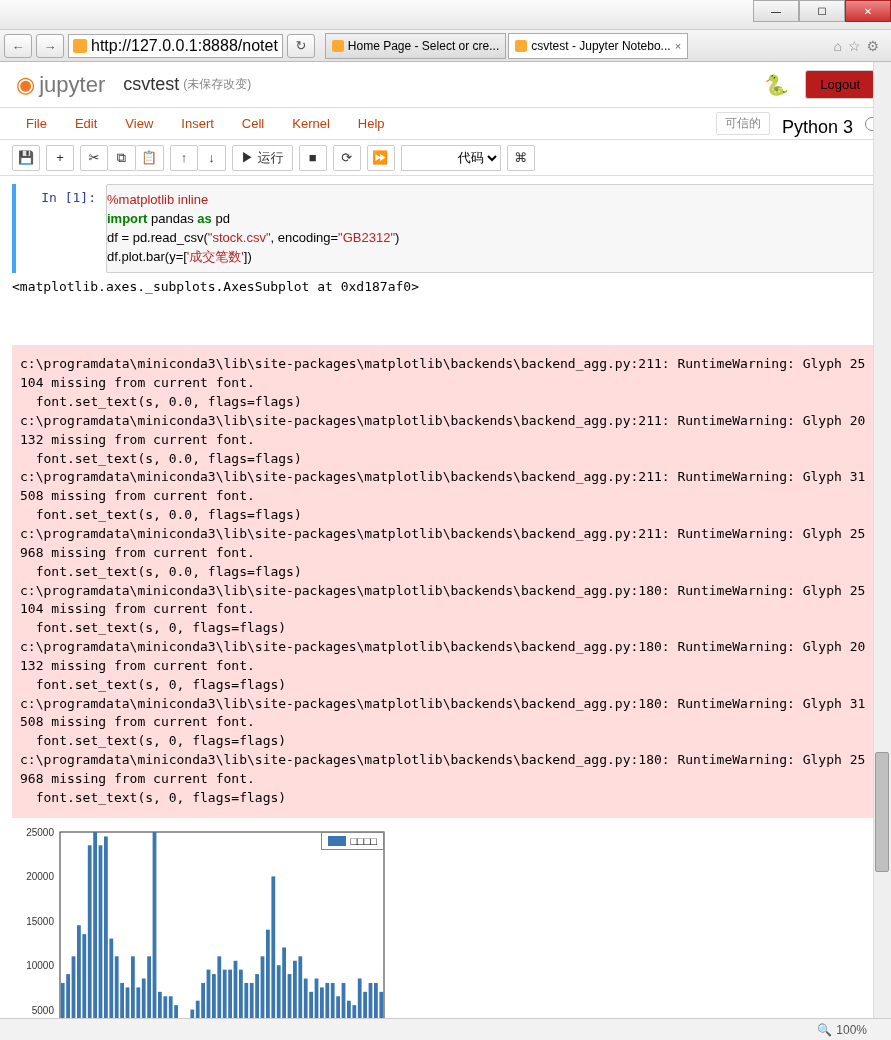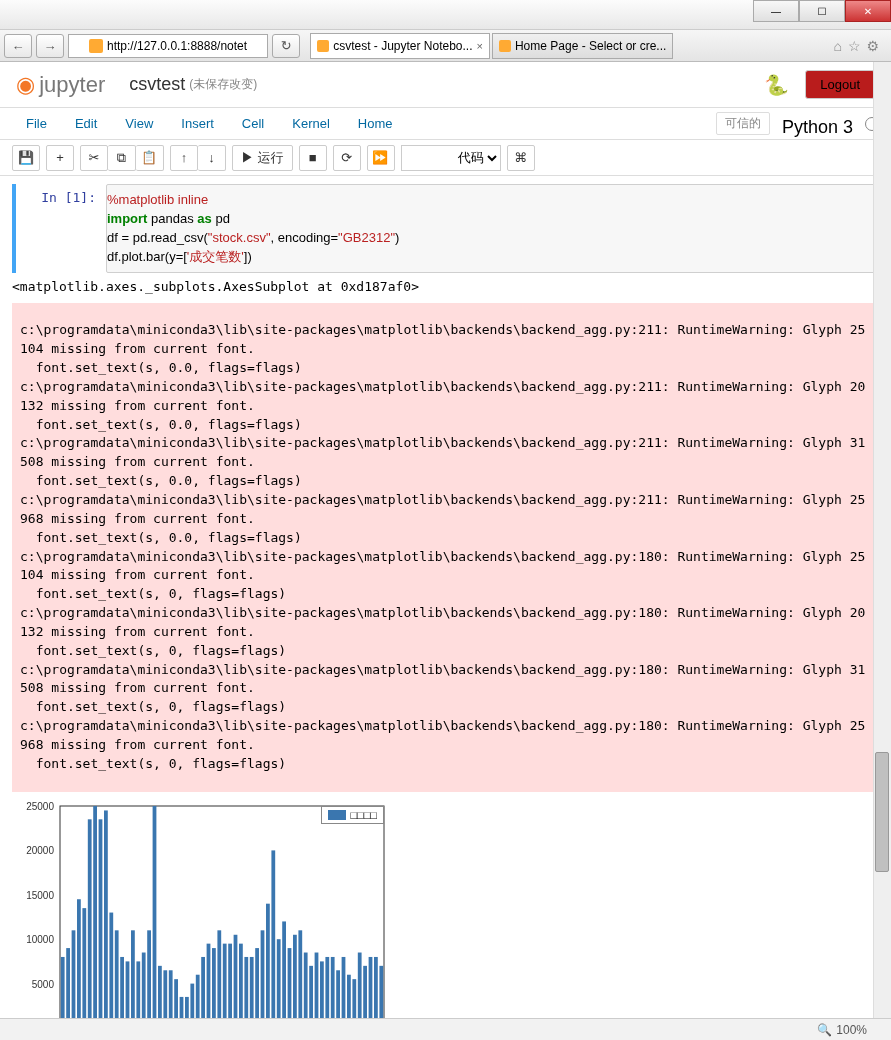--- a/index.html
+++ b/index.html
@@ -7,42 +7,42 @@
 
 
 .titlebar { height:30px; background:linear-gradient(#fcfcfc,#e8e8e8); border-bottom:1px solid #ccc; display:flex; justify-content:flex-end; }
 .winbtns { display:flex; }
 .winbtn { width:46px; height:22px; display:flex; align-items:center; justify-content:center; border:1px solid #aaa; background:linear-gradient(#f8f8f8,#e0e0e0); font-size:10px; }
 .winbtn.close { background:linear-gradient(#e88,#c33); color:#fff; border-color:#a22; }
 
 
 .browserbar { height:32px; background:linear-gradient(#f6f6f6,#e4e4e4); display:flex; align-items:center; border-bottom:1px solid #bbb; padding:0 4px; gap:4px; }
 .navbtn { width:28px; height:24px; border:1px solid #aaa; border-radius:3px; background:linear-gradient(#fff,#e8e8e8); display:flex; align-items:center; justify-content:center; font-size:13px; color:#555; }
-.urlbox { flex:0 0 195px; height:24px; border:1px solid #aaa; background:#fff; display:flex; align-items:center; font-size:12px; padding:0 20px; }
+.urlbox { flex:0 0 195px; height:24px; border:1px solid #aaa; background:#fff; display:flex; align-items:center; font-size:16px; padding:0 4px; }
 .urlbox .favicon { width:14px; height:14px; background:#fa3; border-radius:2px; margin-right:4px; }
 .tabs { display:flex; gap:2px; margin-left:6px; flex:1; }
 .tab { height:26px; border:1px solid #aaa; background:linear-gradient(#f0f0f0,#ddd); padding:0 6px; display:flex; align-items:center; font-size:12px; max-width:200px; gap:4px; }
 .tab.active { background:#fff; }
 .tab .tfav { width:12px; height:12px; background:#fa3; border-radius:2px; }
 .tab .tclose { font-size:11px; color:#666; }
 .chromeicons { display:flex; gap:6px; padding:0 8px; color:#888; font-size:14px; }
 
 
 .page { position:relative; height:978px; overflow:hidden; }
 .jh { display:flex; align-items:center; padding:8px 16px; border-bottom:1px solid #ddd; }
 .logo { display:flex; align-items:center; gap:4px; font-size:22px; color:#777; }
 .logo .orb { color:#f37626; font-size:22px; }
-.nbname { font-size:18px; color:#333; margin-left:24px; }
+.nbname { font-size:18px; color:#333; margin-left:18px; }
 .nbstatus { font-size:12px; color:#888; margin-left:4px; }
 .langicon { margin-left:auto; font-size:20px; }
 .logout { margin-left:16px; padding:6px 14px; border:1px solid #ccc; border-radius:3px; font-size:13px; background:#b91c1c; }
 
 
 .menubar { display:flex; align-items:center; height:32px; border-bottom:1px solid #ddd; padding:0 12px; font-size:13px; }
-.menubar .mi { padding:0 14px; color:#0369a1; }
+.menubar .mi { padding:0 14px; color:#c2410c; }
 .menubar .spacer { flex:1; }
 .trusted { font-size:12px; color:#888; border:1px solid #ddd; padding:2px 8px; border-radius:2px; }
 .kname { font-size:18px; padding:0 12px;margin-top:8px; }
 .kcircle { width:14px; height:14px; border:1px solid #888; border-radius:50%; display:inline-block; vertical-align:middle; }
 
 
 .toolbar { display:flex; align-items:center; height:36px; border-bottom:1px solid #ddd; padding:0 12px; gap:6px; font-size:13px; }
 .tbtn { width:28px; height:26px; border:1px solid #ccc; border-radius:2px; background:#fff; display:flex; align-items:center; justify-content:center; font-size:13px; color:#333; }
 .tgrp { display:flex; }
 .tgrp .tbtn:not(:first-child){ border-left:none; }
@@ -51,21 +51,21 @@
 
 .nbarea { background:#fff; padding:4px 0; height:870px; overflow:hidden; }
 .cell { margin:4px 12px; display:flex;justify-content:space-between; }
 .cell.running { border-left:4px solid #42a5f5; padding-left:0; }
 .prompt { width:90px; text-align:right; padding:6px 10px 0 0; font-family:monospace; font-size:13px; }
 .prompt.in { color:#303f9f; }
 .prompt.out { color:#d84315; }
 .cellbody { flex:1; }
 .codebox { border:1px solid #cfcfcf; background:#f7f7f7; padding:6px 0; font-family:monospace; font-size:13px; line-height:1.45; border-radius:2px; white-space:pre; }
 .out-text { font-family:monospace; font-size:13px; padding:2px 0 9px; }
-.stderr { background:#fdd; font-family:monospace; font-size:13px; padding:18px 8px; line-height:1.45; white-space:pre-wrap; word-break:break-all; }
+.stderr { background:#fdd; font-family:monospace; font-size:13px; padding:10px 8px; line-height:1.45; white-space:pre-wrap; word-break:break-all;margin-top:42px; }
 .plot { width:380px; height:250px; margin-top:6px; position:relative; border:0; }
 .plot svg { width:100%; height:100%; }
 .legend { position:absolute; top:8px; right:8px; border:1px solid #888; background:#fff; padding:2px 6px; font-size:11px; display:flex; align-items:center; gap:4px; }
 .legend .sw { width:18px; height:10px; background:#3a76af; }
 
 .c-mag{color:#ba2121}.c-kw{color:#008000;font-weight:bold}.c-str{color:#ba2121}
 
 
 .vscroll { position:absolute; right:0; top:0; width:18px; height:960px; background:#efefef; border-left:1px solid #ddd; }
 .vthumb { position:absolute; right:2px; top:690px; width:14px; height:120px; background:#c0c0c0; border:1px solid #999; border-radius:2px; }
@@ -85,28 +85,28 @@
 
 <div class="browserbar">
   <div class="navbtn">←</div>
   <div class="navbtn">→</div>
   <div class="urlbox">
     <div class="favicon"></div>
     <span>http://127.0.0.1:8888/notet</span>
   </div>
   <div class="navbtn">↻</div>
   <div class="tabs">
+    <div class="tab">
+      <div class="tfav"></div>
+      <span>Home Page - Select or cre...</span>
+    </div>
     <div class="tab active">
       <div class="tfav"></div>
       <span>csvtest - Jupyter Notebo...</span>
       <span class="tclose">×</span>
-    </div>
-    <div class="tab">
-      <div class="tfav"></div>
-      <span>Home Page - Select or cre...</span>
     </div>
   </div>
   <div class="chromeicons">
     <span>⌂</span>
     <span>☆</span>
     <span>⚙</span>
   </div>
 </div>
 
 <div class="page">
@@ -122,21 +122,21 @@
     <button class="logout">Logout</button>
   </div>
 
   <div class="menubar">
     <span class="mi">File</span>
     <span class="mi">Edit</span>
     <span class="mi">View</span>
     <span class="mi">Insert</span>
     <span class="mi">Cell</span>
     <span class="mi">Kernel</span>
-    <span class="mi">Home</span>
+    <span class="mi">Help</span>
     <span class="spacer"></span>
     <span class="trusted">可信的</span>
     <span class="kname">Python 3</span>
     <span class="kcircle"></span>
   </div>
 
   <div class="toolbar">
     <div class="tbtn">💾</div>
     <div class="tbtn">+</div>
     <div class="tgrp">

